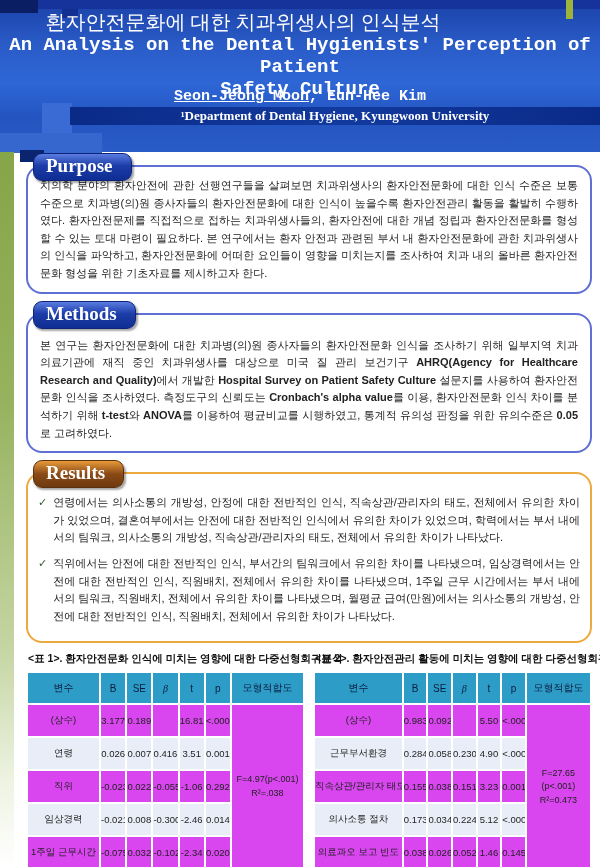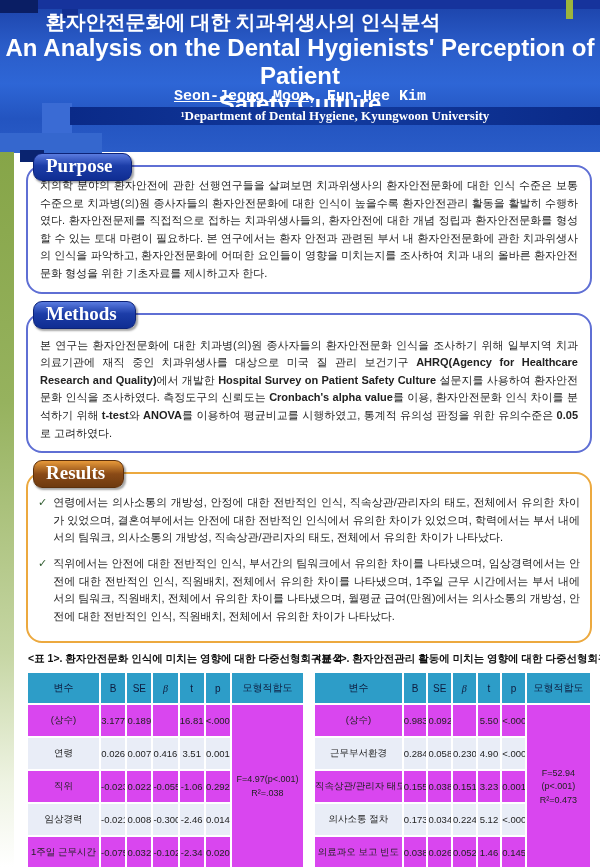--- a/index.html
+++ b/index.html
@@ -8,23 +8,23 @@
   .poster { position:relative; width:600px; height:867px; background:#fff; }
 
   
   .header { position:relative; width:600px; height:152px;
     background:linear-gradient(180deg,#1b41a8 0%,#2a5cc8 30%,#2e66d6 55%,#2354c0 78%,#2a5cc8 100%); }
   .hdr-topbar { position:absolute; top:0; left:0; width:600px; height:9px; background:#16339c; }
   .hdr-navy-sq { position:absolute; top:0; left:0; width:38px; height:13px; background:#0a1e64; }
   .hdr-navy-sq2 { position:absolute; top:9px; left:62px; width:16px; height:9px; background:#122f92; }
   .green-bar { position:absolute; top:0; left:566px; width:7px; height:19px; background:#9cb43c; }
   .title-ko { position:absolute; top:9px; left:0; width:486px; text-align:center;
-    font-family:"Liberation Serif","DejaVu Serif",serif; font-weight:bold; font-size:20px; color:#fff; }
+    font-family:"Liberation Serif","DejaVu Serif",serif; font-weight:normal; font-size:20px; color:#fff; }
   .title-en { position:absolute; top:34px; left:0; width:600px; text-align:center;
-    font-family:Liberation Sans, sans-serif; font-weight:bold; font-size:24px; line-height:1.16; color:#fff; }
+    font-family:Liberation Mono, monospace; font-weight:bold; font-size:19px; line-height:1.16; color:#fff; }
   .authors { position:absolute; top:88px; left:0; width:600px; text-align:center;
     font-family:Liberation Mono, monospace; font-weight:bold; font-size:15px; color:#fff; }
   .authors .u { text-decoration:underline; }
   .affil-band { position:absolute; top:107px; left:70px; width:530px; height:18px;
     background:linear-gradient(90deg,#0a2a88 0%,#123a9e 50%,#0a2a88 100%);
     display:flex; align-items:center; justify-content:center;
     font-family:"Liberation Serif","DejaVu Serif",serif; font-weight:bold; font-size:13px; color:#fff; }
   .affil-ledge { position:absolute; top:103px; left:42px; width:30px; height:30px; background:#3a6bd4; }
   .hdr-step { position:absolute; top:133px; left:0; width:102px; height:20px; background:#3567ce; }
   .hdr-step-sq { position:absolute; top:150px; left:20px; width:24px; height:12px; background:#0a2470; }
@@ -212,21 +212,21 @@
           </thead>
           <tbody>
             <tr class="odd">
               <td>(상수)</td>
               <td>0.983</td>
               <td>0.092</td>
               <td></td>
               <td>5.50</td>
               <td>&lt;.0001</td>
               <td class="model" rowspan="5">
-                <div>F=52.94</div>
+                <div>F=27.65</div>
                 <div>(p&lt;.001)</div>
                 <div>R²=0.473</div>
               </td>
             </tr>
             <tr class="even">
               <td>근무부서환경</td>
               <td>0.284</td>
               <td>0.058</td>
               <td>0.230</td>
               <td>4.90</td>

